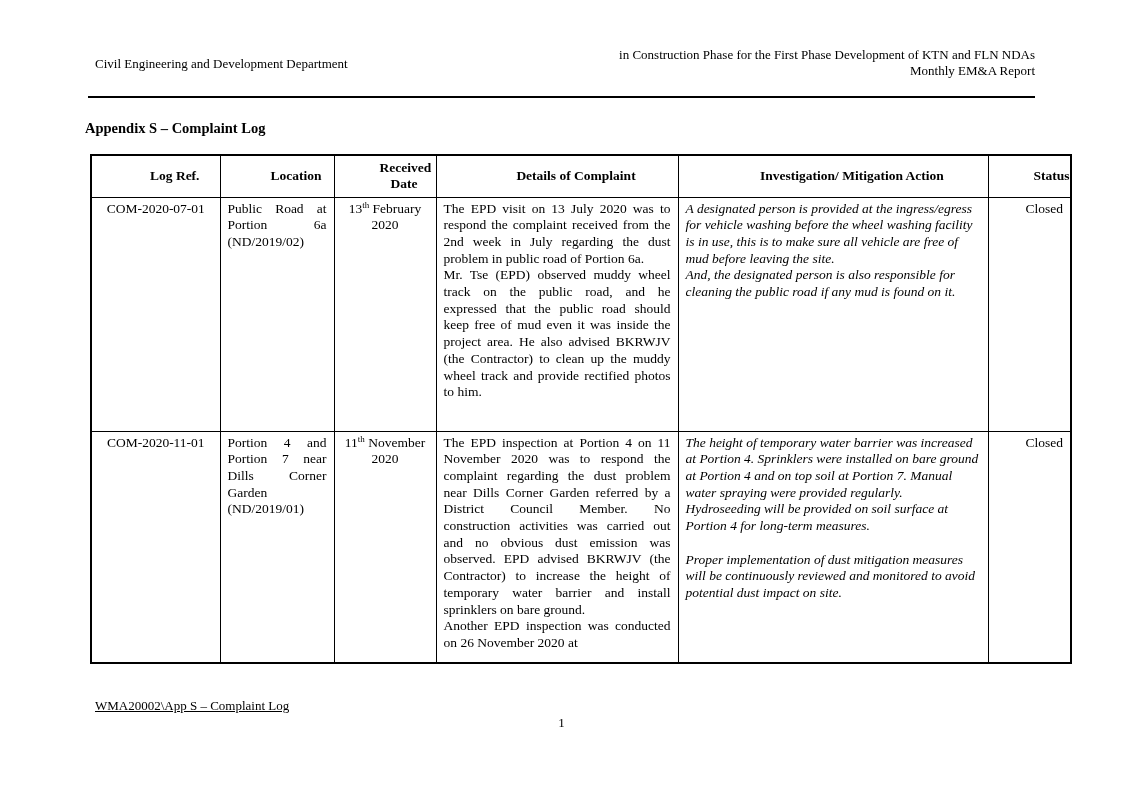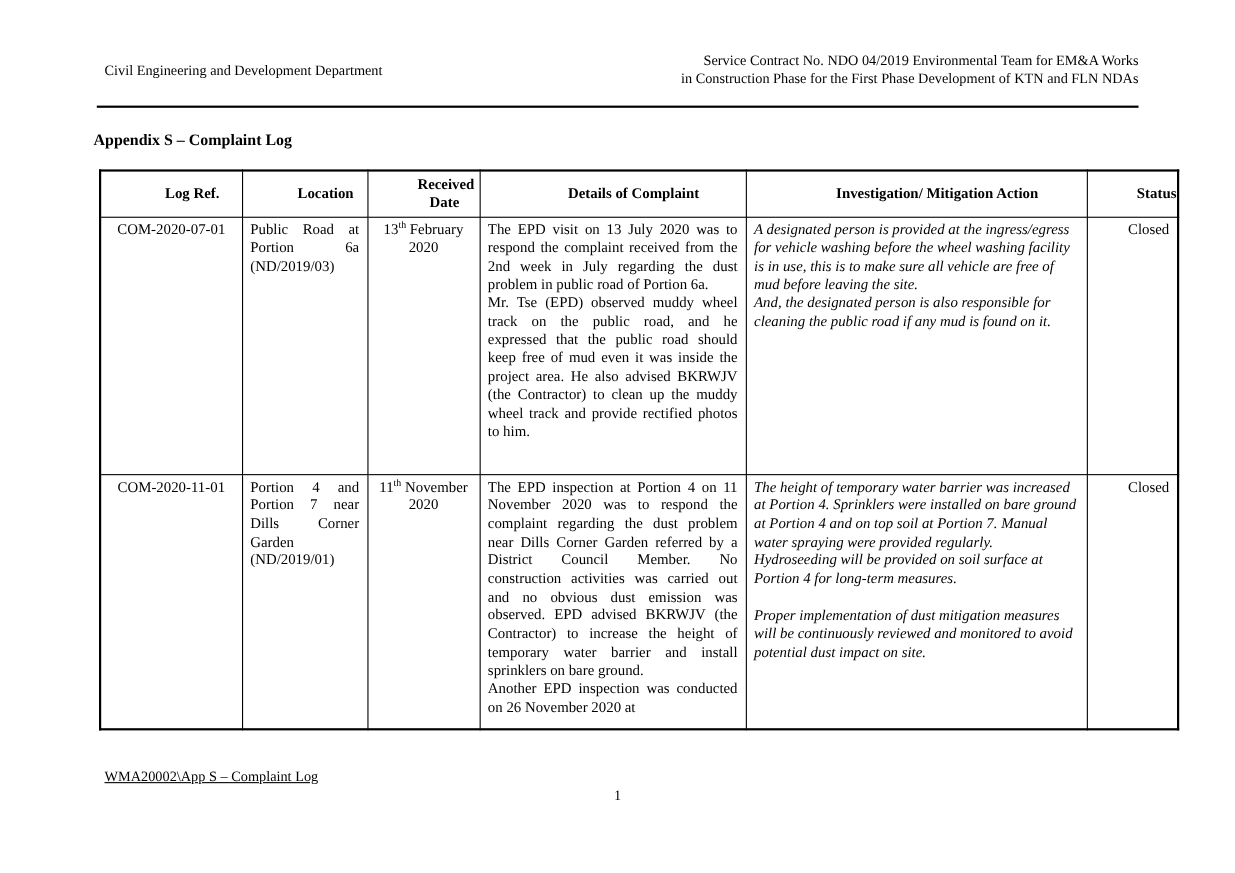--- a/index.html
+++ b/index.html
@@ -74,22 +74,22 @@
     position: absolute; left: 0; top: 715px; width: 1123px;
     text-align: center; font-size: 13px;
   }
 </style>
 </head>
 <body>
 
 <div class="header-left">Civil Engineering and Development Department</div>
 
 <div class="header-right">
-  <div>Service Contract No. NDO 04/2019 Environmental Team for EM&amp;A Works</div>
   <div>in Construction Phase for the First Phase Development of KTN and FLN NDAs</div>
+  <div>Monthly EM&amp;A Report</div>
 </div>
 
 <div class="header-rule"></div>
 
 <div class="doc-title">Appendix S – Complaint Log</div>
 
 <div class="table-wrap">
   <table class="complaint-log">
     <colgroup>
       <col class="c-logref">
@@ -105,21 +105,21 @@
         <th>Location</th>
         <th>Received Date</th>
         <th>Details of Complaint</th>
         <th>Investigation/ Mitigation Action</th>
         <th>Status</th>
       </tr>
     </thead>
     <tbody>
       <tr class="row-1">
         <td class="cell-logref">COM-2020-07-01</td>
-        <td class="cell-location">Public Road at Portion 6a (ND/2019/03)</td>
+        <td class="cell-location">Public Road at Portion 6a (ND/2019/02)</td>
         <td class="cell-date"><span><span>13</span><sup>th</sup><span> February 2020</span></span></td>
         <td class="cell-details">
           <div class="para">The EPD visit on 13 July 2020 was to respond the complaint received from the 2nd week in July regarding the dust problem in public road of Portion 6a.</div>
           <div class="para">Mr. Tse (EPD) observed muddy wheel track on the public road, and he expressed that the public road should keep free of mud even it was inside the project area. He also advised BKRWJV (the Contractor) to clean up the muddy wheel track and provide rectified photos to him.</div>
         </td>
         <td class="cell-action">
           <div class="para">A designated person is provided at the ingress/egress for vehicle washing before the wheel washing facility is in use, this is to make sure all vehicle are free of mud before leaving the site.</div>
           <div class="para">And, the designated person is also responsible for cleaning the public road if any mud is found on it.</div>
         </td>
         <td class="cell-status">Closed</td>

